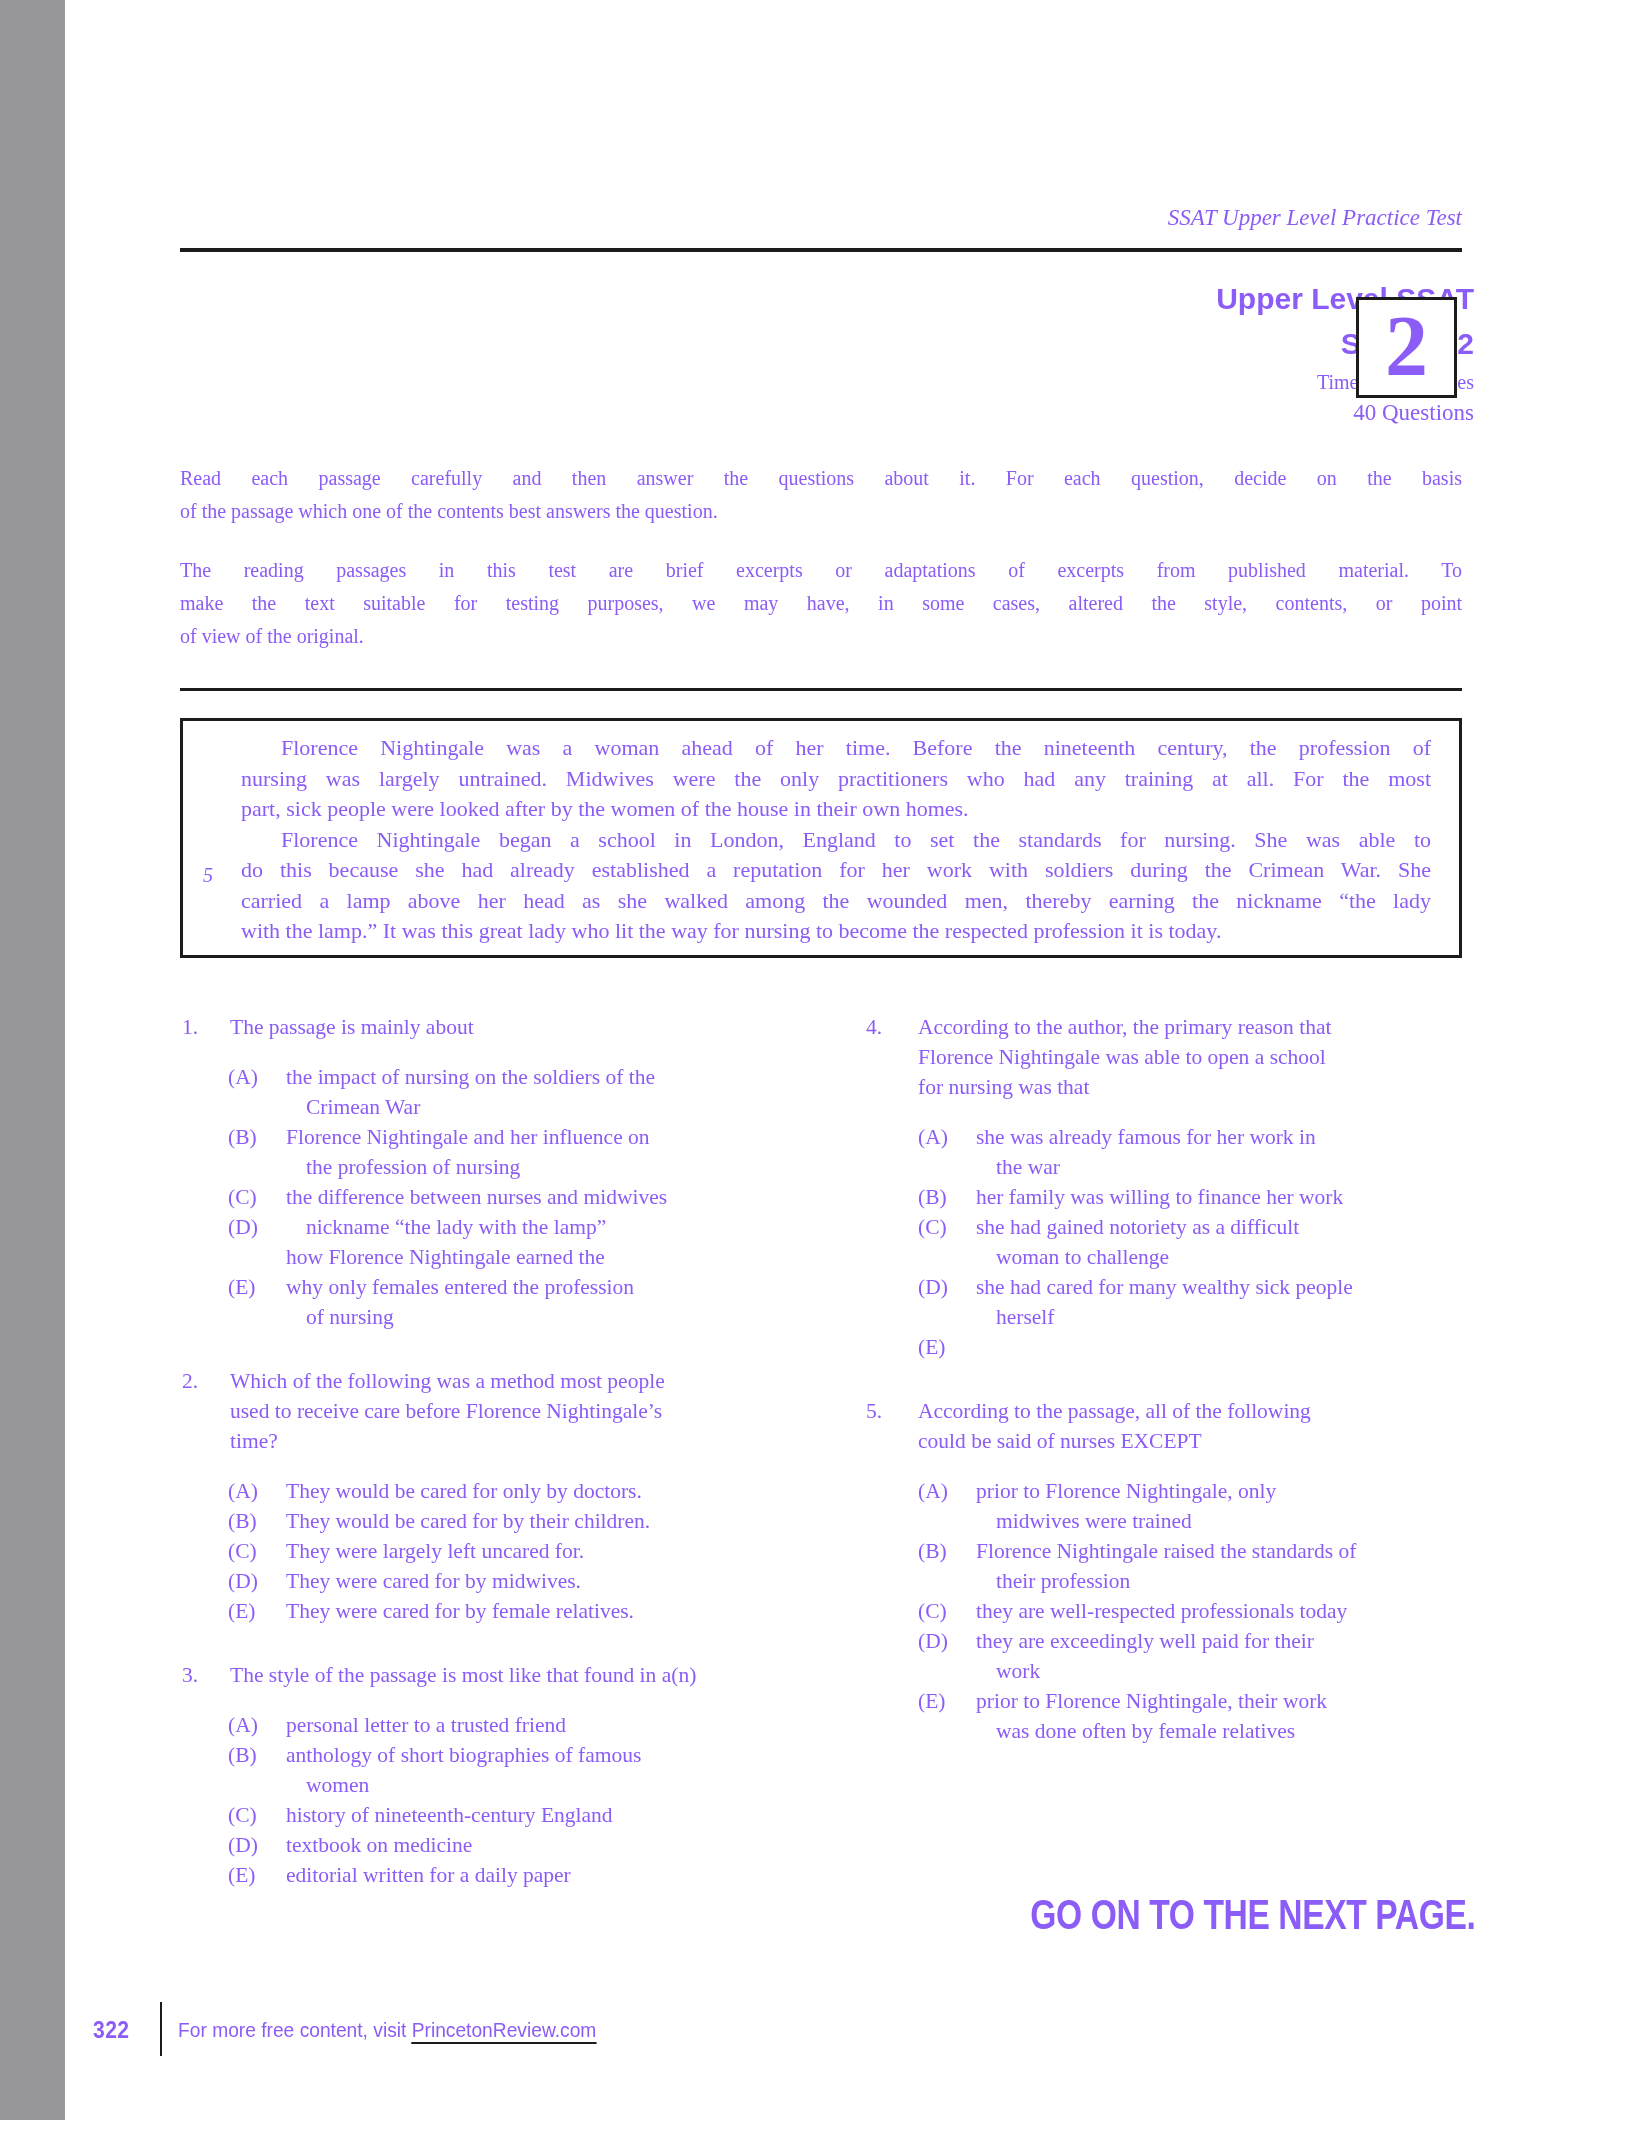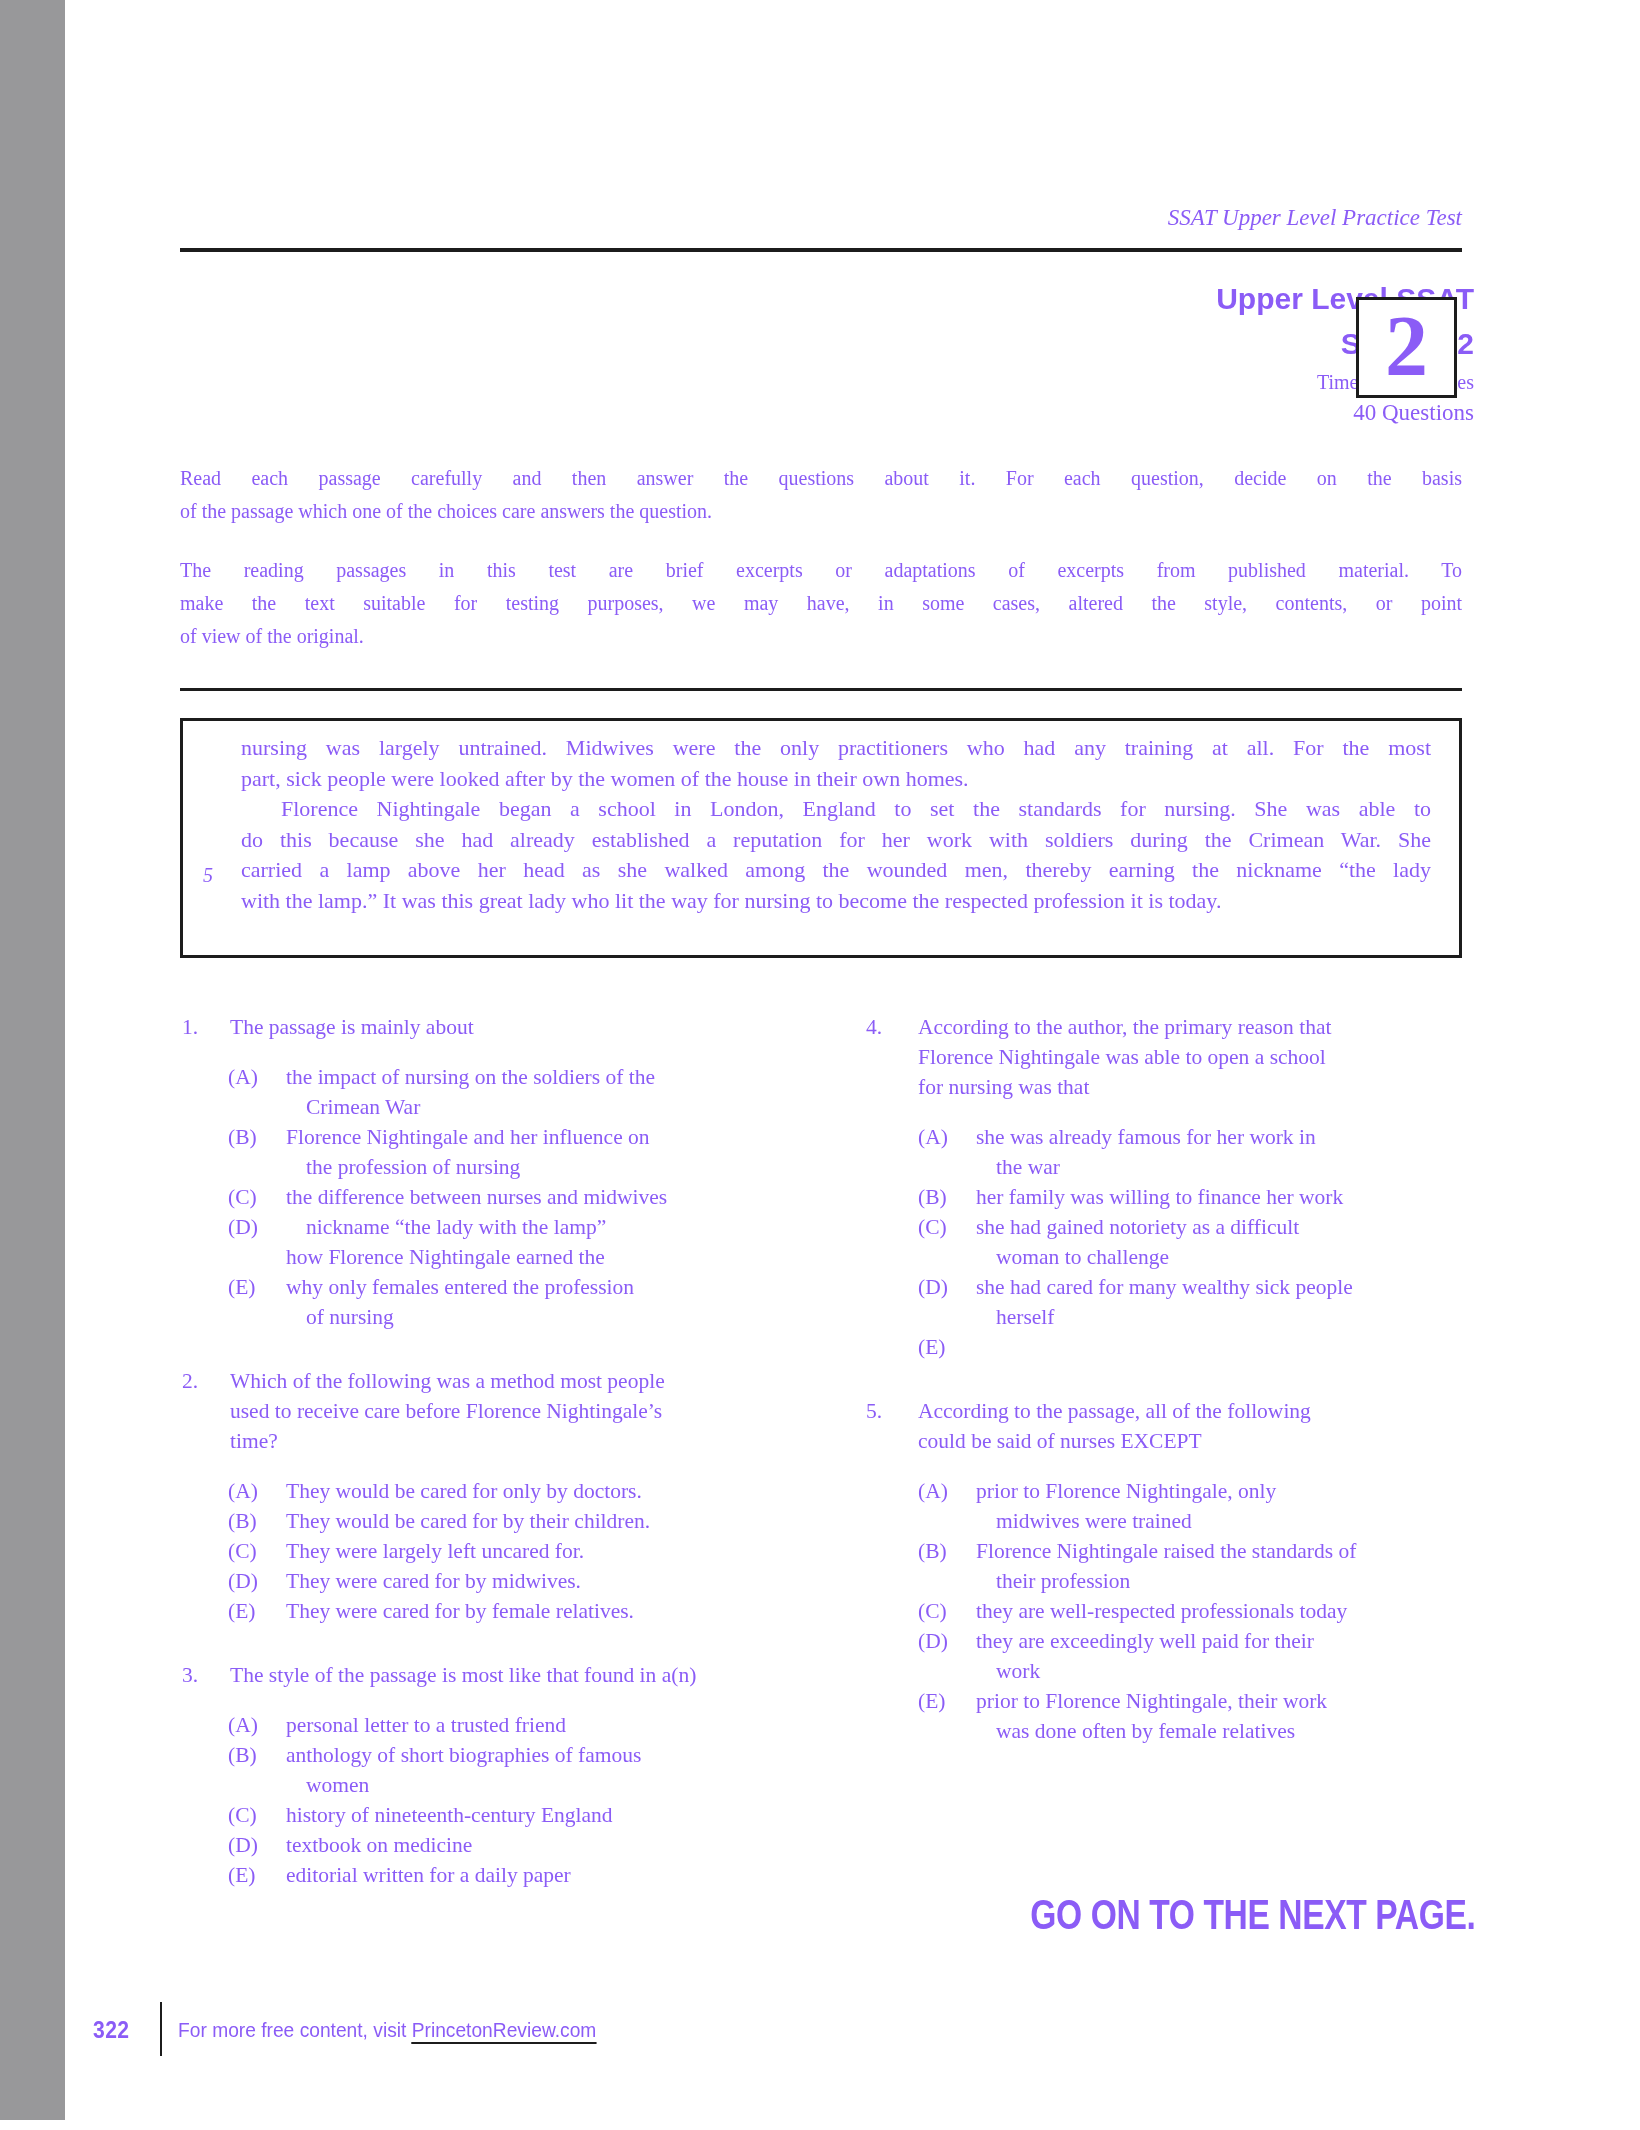--- a/index.html
+++ b/index.html
@@ -106,31 +106,32 @@
     <div class="title-time">Time&nbsp;&nbsp;– 40 Minutes</div>
     <div class="title-q">40 Questions</div>
   </div>
 
   <div class="num-box">
     <span class="numeral">2</span>
   </div>
 
   <div class="instructions">
     <div class="ins-line">Read each passage carefully and then answer the questions about it. For each question, decide on the basis</div>
-    <div class="ins-line last">of the passage which one of the choices care answers the question.</div>
+    <div class="ins-line last">of the passage which one of the contents best answers the question.</div>
     <div class="para-gap"></div>
     <div class="ins-line">The reading passages in this test are brief excerpts or adaptations of excerpts from published material. To</div>
     <div class="ins-line">make the text suitable for testing purposes, we may have, in some cases, altered the style, contents, or point</div>
     <div class="ins-line last">of view of the original.</div>
   </div>
 
   <div class="rule-2"></div>
 
   <div class="passage-box">
     <div class="line-num">5</div>
+    <div class="p-line indent">Florence Nightingale was a woman ahead of her time. Before the nineteenth century, the profession of</div>
     <div class="p-line">nursing was largely untrained. Midwives were the only practitioners who had any training at all. For the most</div>
     <div class="p-line last">part, sick people were looked after by the women of the house in their own homes.</div>
     <div class="p-line indent">Florence Nightingale began a school in London, England to set the standards for nursing. She was able to</div>
     <div class="p-line">do this because she had already established a reputation for her work with soldiers during the Crimean War. She</div>
     <div class="p-line">carried a lamp above her head as she walked among the wounded men, thereby earning the nickname “the lady</div>
     <div class="p-line last">with the lamp.” It was this great lady who lit the way for nursing to become the respected profession it is today.</div>
   </div>
 
   <div class="col col-left" id="col-left">
       <div class="question">

